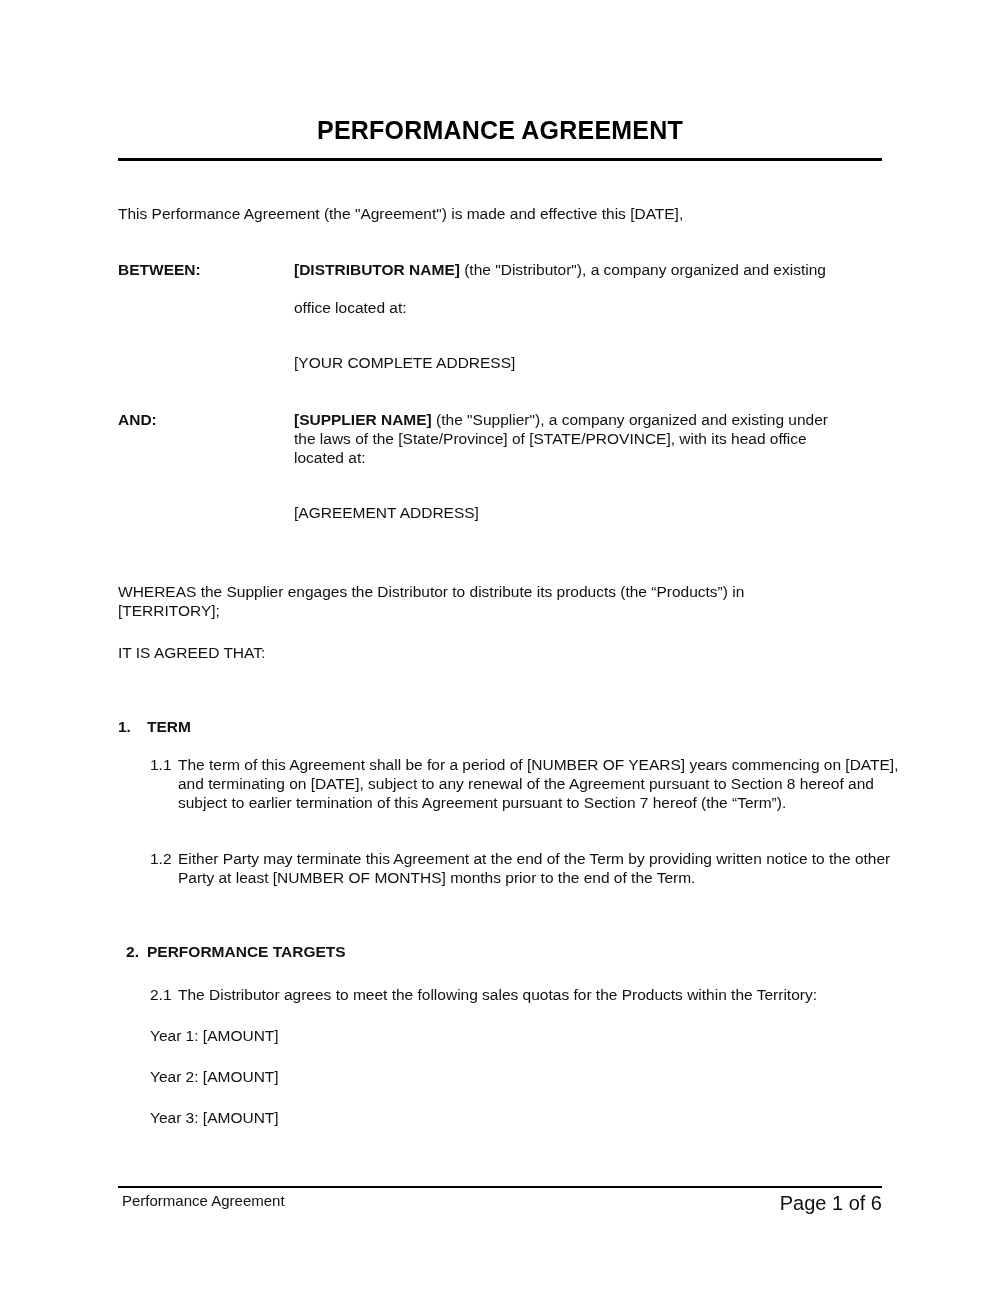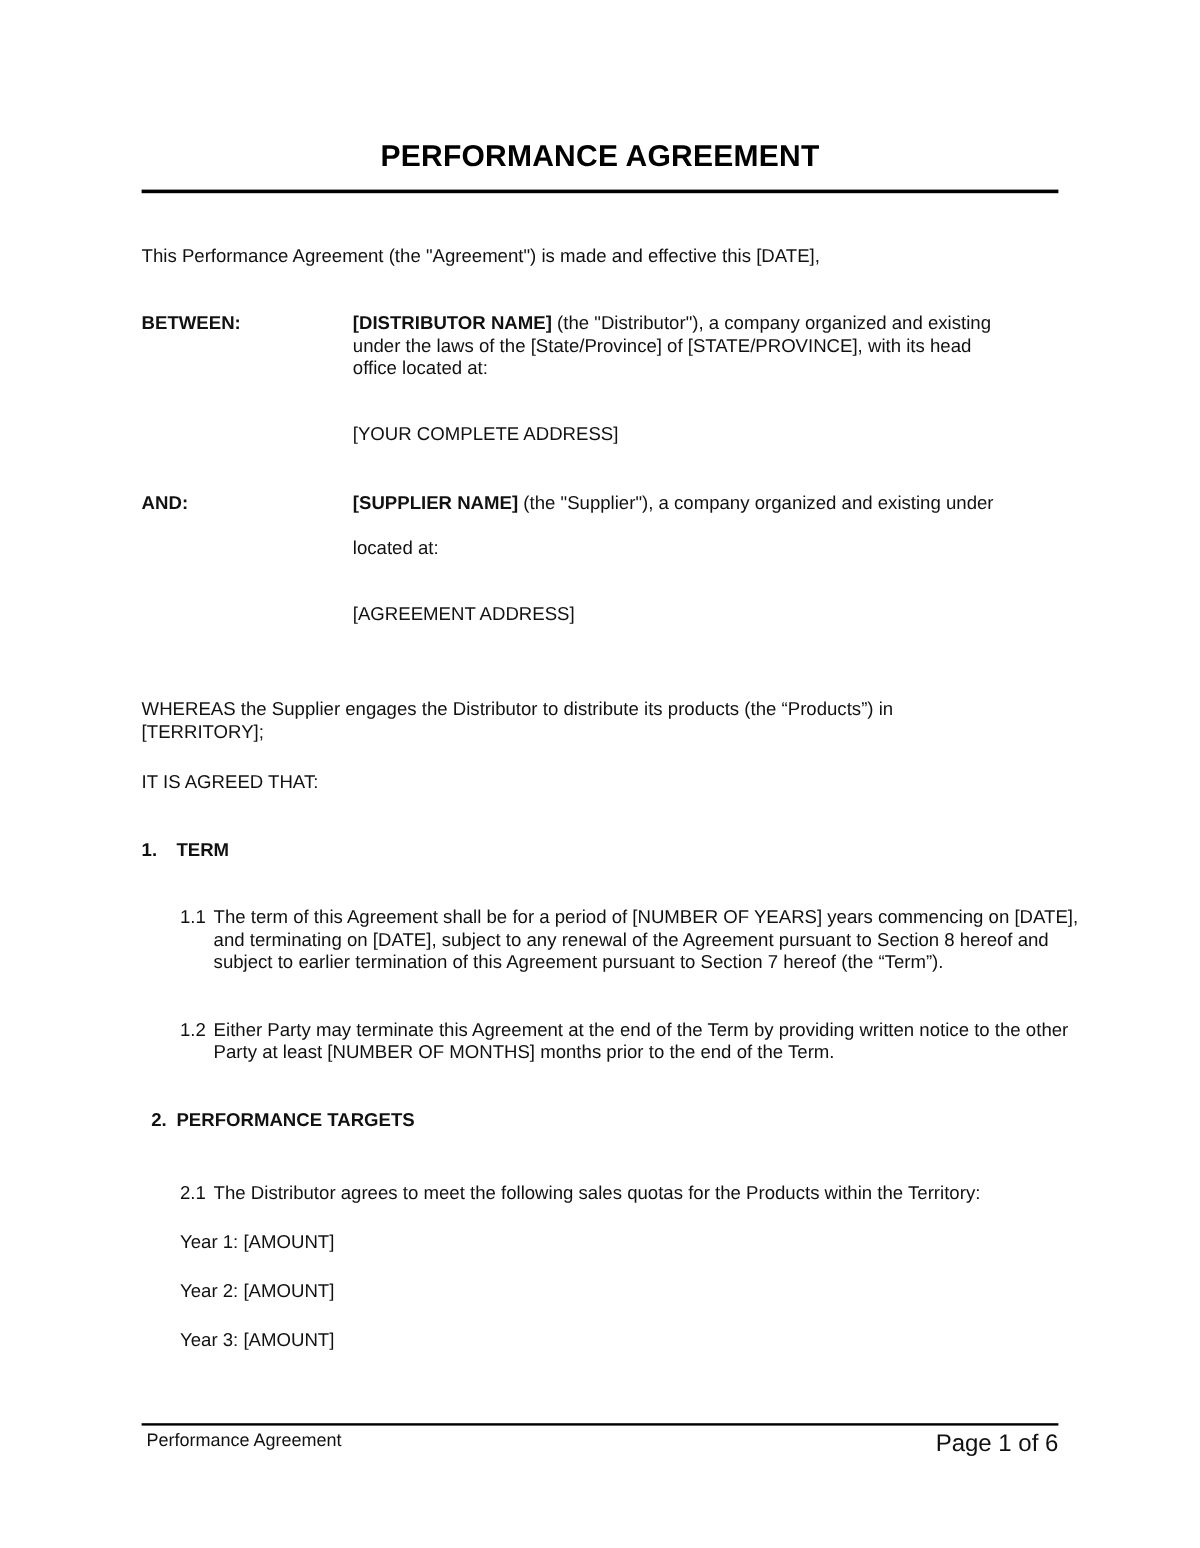--- a/index.html
+++ b/index.html
@@ -10,49 +10,49 @@
     .abs { position: absolute; }
     .title {
       left: 118px; width: 764px; top: 116px; text-align: center;
       font-weight: bold; font-size: 25px; letter-spacing: 0.2px; color: #000;
     }
     .title-rule { left: 118px; width: 764px; top: 158px; height: 3px; background: #000; }
     .p { position: absolute; left: 118px; width: 764px; line-height: 19px; margin: 0; }
     .label { position: absolute; left: 118px; font-weight: bold; line-height: 19px; }
     .party { position: absolute; left: 294px; width: 580px; line-height: 19px; }
     .b { font-weight: bold; text-align: center; }
-    .heading { position: absolute; left: 118px; font-weight: bold; line-height: 19px; }
+    .heading { position: absolute; left: 118px; font-weight: bold; line-height: 19px; margin-top: 18px; }
     .heading .num { display: inline-block; width: 29px; }
     .clause { position: absolute; left: 150px; width: 740px; line-height: 19px; padding-left: 28px; text-indent: -28px; }
     .clause .cnum { display: inline-block; width: 28px; text-indent: 0; }
     .item { position: absolute; left: 150px; line-height: 19px; }
     .footer-rule { left: 118px; width: 764px; top: 1186px; height: 2px; background: #000; }
     .footer-left { left: 122px; top: 1192px; font-size: 15px; }
     .footer-right { right: 118px; top: 1192px; font-size: 20px; }
   </style>
 </head>
 <body>
 
 <div class="abs title">PERFORMANCE AGREEMENT</div>
 <div class="abs title-rule"></div>
 
 <p class="p" style="top:204px;">This Performance Agreement (the "Agreement") is made and effective this [DATE],</p>
 
 <div class="label" style="top:260px;">BETWEEN:</div>
 <div class="party" style="top:260px;">
   <span class="b">[DISTRIBUTOR NAME]</span><span> (the "Distributor"), a company organized and existing</span><br>
-  <span>under the laws of the [State/Province] of [STATE/PROVINCE], with its head</span><br>
+  <br>
   <span>office located at:</span>
 </div>
 <div class="party" style="top:353px;">[YOUR COMPLETE ADDRESS]</div>
 
 <div class="label" style="top:410px;">AND:</div>
 <div class="party" style="top:410px;">
   <span class="b">[SUPPLIER NAME]</span><span> (the "Supplier"), a company organized and existing under</span><br>
-  <br>
+  <span>the laws of the [State/Province] of [STATE/PROVINCE], with its head office</span><br>
   <span>located at:</span>
 </div>
 <div class="party" style="top:503px;">[AGREEMENT ADDRESS]</div>
 
 <p class="p" style="top:582px; width:680px;">WHEREAS the Supplier engages the Distributor to distribute its products (the “Products”) in [TERRITORY];</p>
 <p class="p" style="top:643px;">IT IS AGREED THAT:</p>
 
 <div class="heading" style="top:699px;">
   <span class="num">1.</span><span>TERM</span>
 </div>

